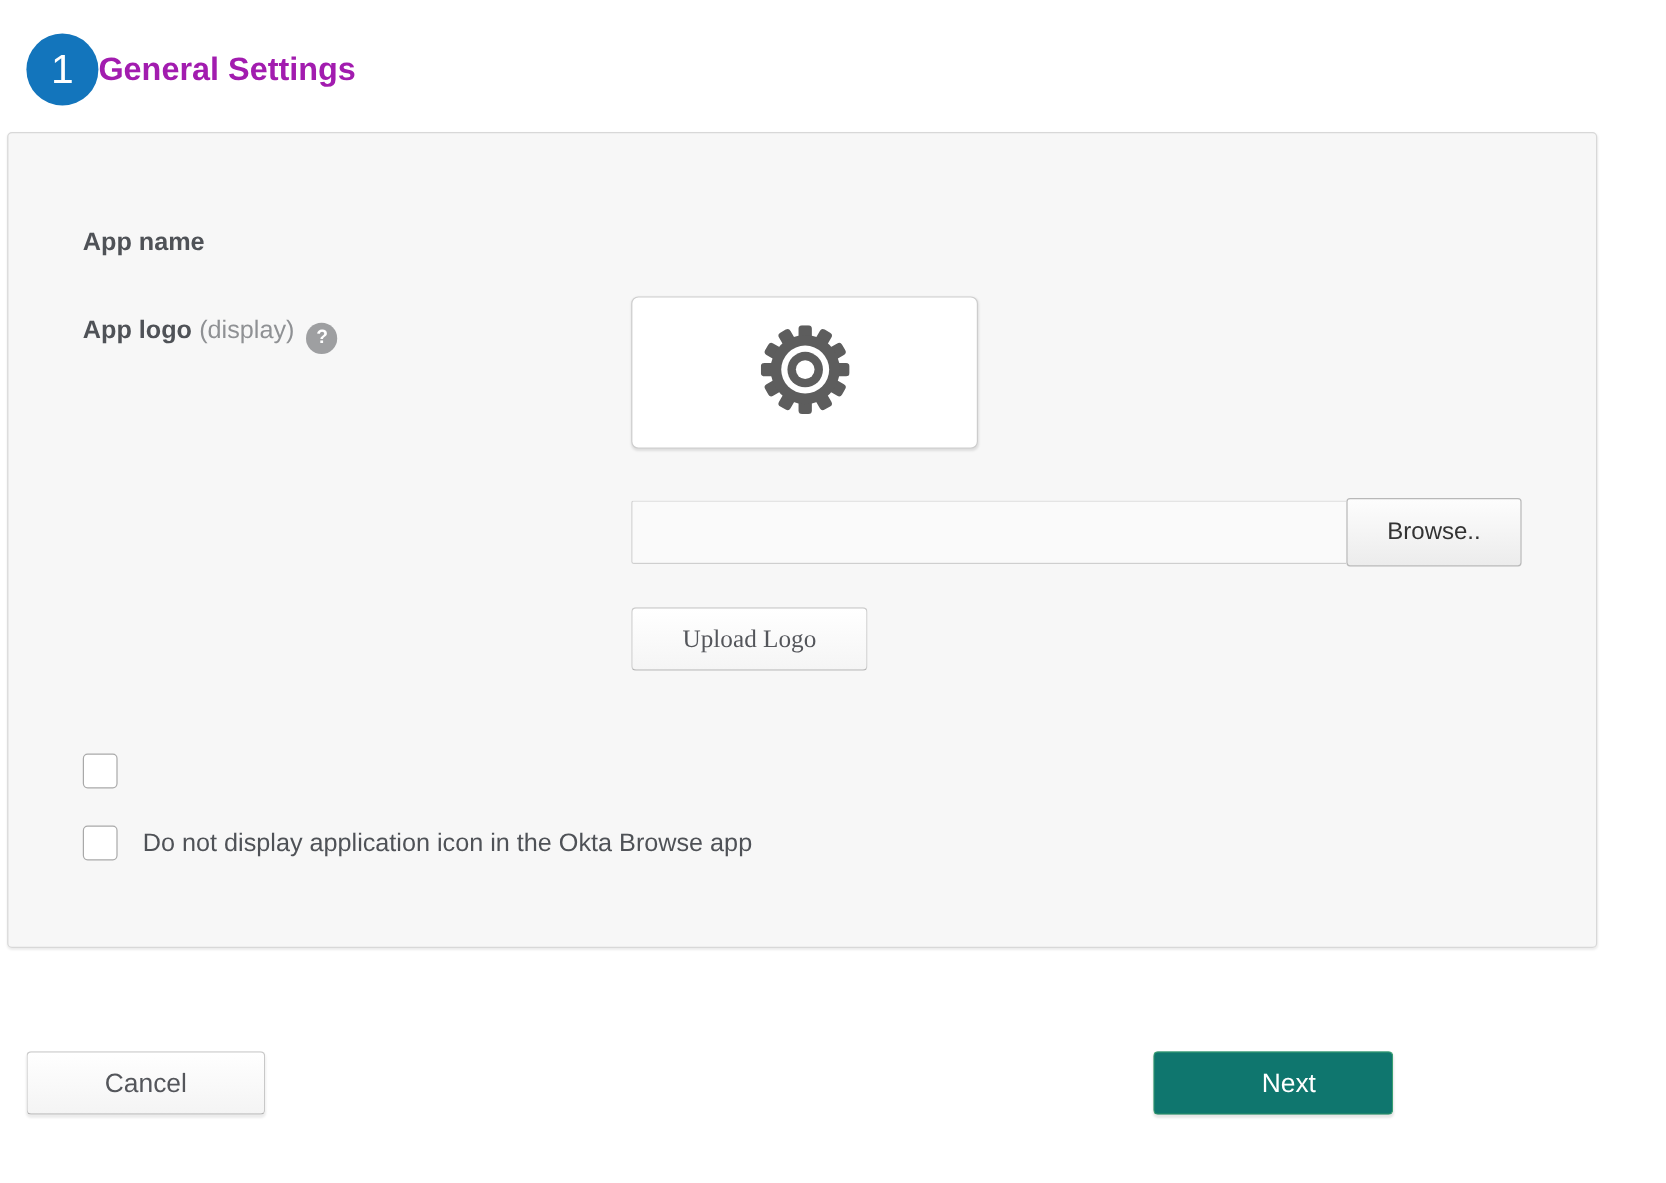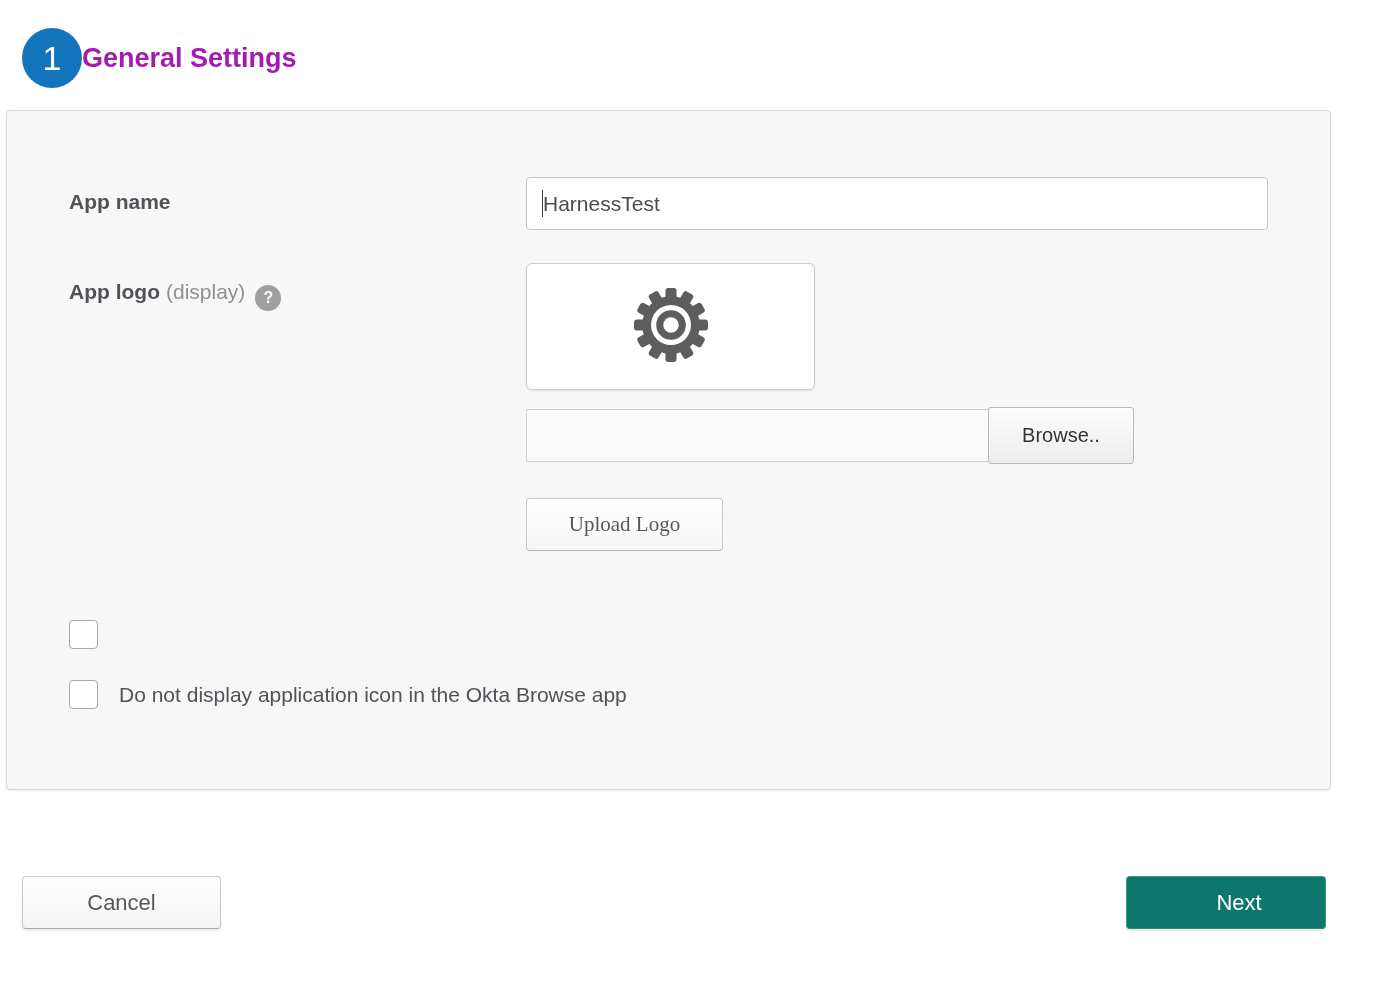--- a/index.html
+++ b/index.html
@@ -125,22 +125,22 @@
     height: 127px;
     background: #ffffff;
     border: 1px solid #cdcdcd;
     border-radius: 6px;
     box-shadow: 0 1px 2px rgba(0,0,0,0.10);
     display: flex;
     align-items: center;
     justify-content: center;
   }
   .file-row {
-    margin-top: 19px;
-    width: 608px;
+    margin-top: 43px;
+    width: 742px;
     height: 53px;
     display: flex;
     position: relative;
   }
   .file-input {
     flex: 1;
     height: 53px;
     background: #fafafa;
     border: 1px solid #cfcfcf;
     border-right: none;
@@ -193,21 +193,21 @@
     margin-left: 21px;
     font-size: 21px;
     color: #4f5257;
   }
 
   
   .footer {
     position: absolute;
     left: 22px;
     top: 876px;
-    width: 1304px;
+    width: 1139px;
     display: flex;
     justify-content: space-between;
     gap: 32px;
   }
   .cancel-btn {
     width: 199px;
     height: 53px;
     background: linear-gradient(#ffffff, #f4f4f4);
     border: 1px solid #c8c8c8;
     border-bottom-color: #adadad;
@@ -243,26 +243,20 @@
       <span>1</span>
     </div>
     <h1 class="step-title">General Settings</h1>
   </div>
 
   <div class="panel">
 
     <div class="form-row">
       <div class="label-col">
         <span class="form-label">App name</span>
-      </div>
-      <div class="field-col">
-        <div class="input-wrap">
-          <input class="text-input" type="text" value="HarnessTest" style="">
-          <div class="text-cursor"></div>
-        </div>
       </div>
     </div>
 
     <div class="form-row logo-row">
       <div class="label-col">
         <span class="form-label">App logo</span><span class="optional-text">(display)</span><span class="help-icon">?</span>
       </div>
       <div class="field-col">
 
         <div class="logo-preview">

